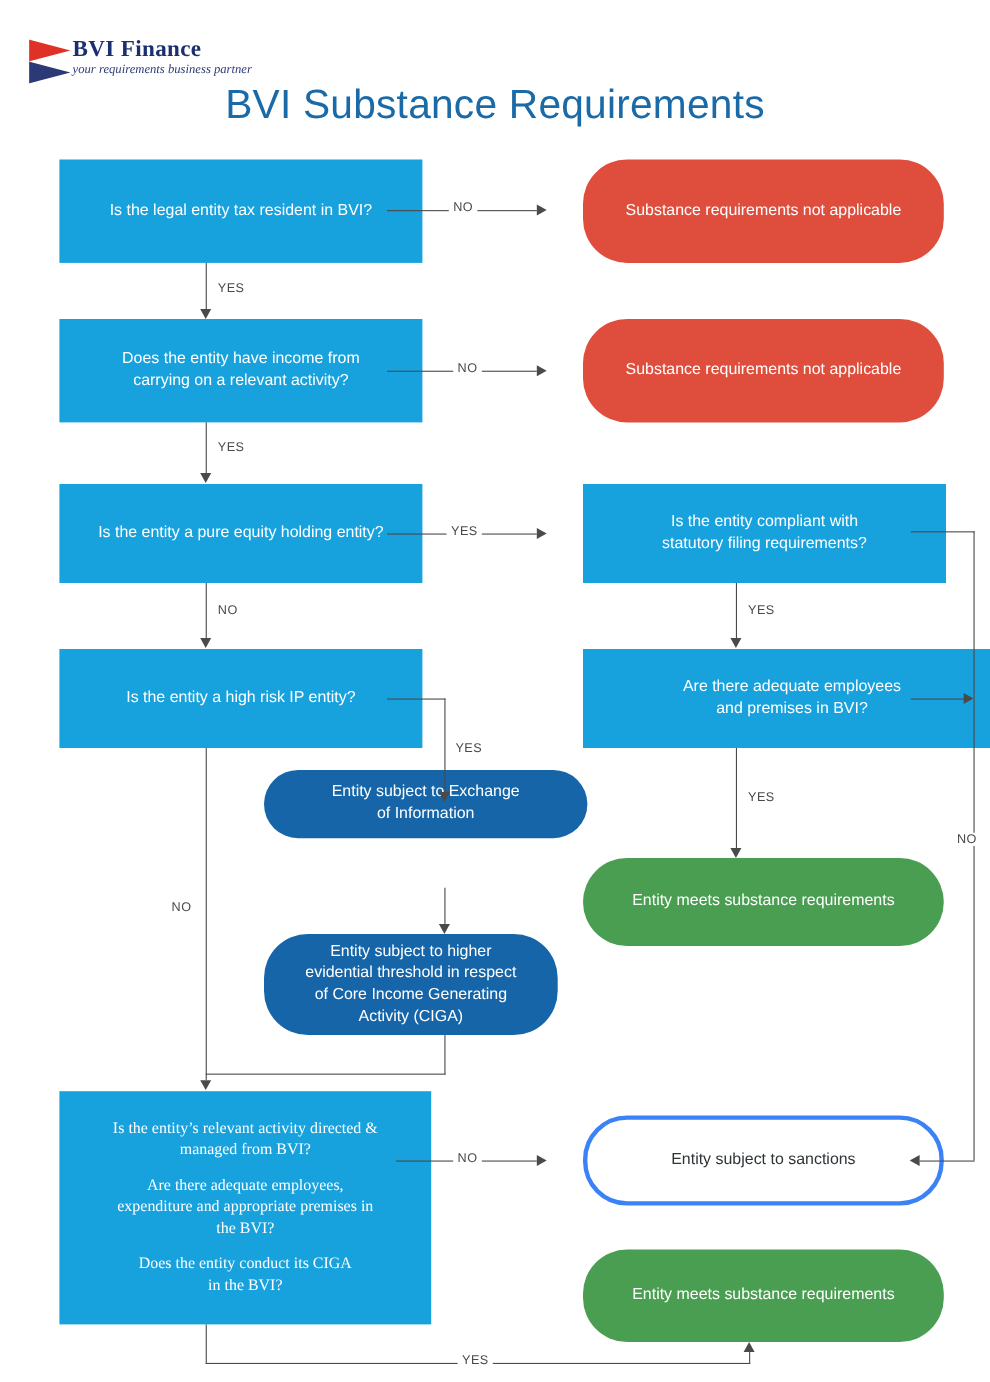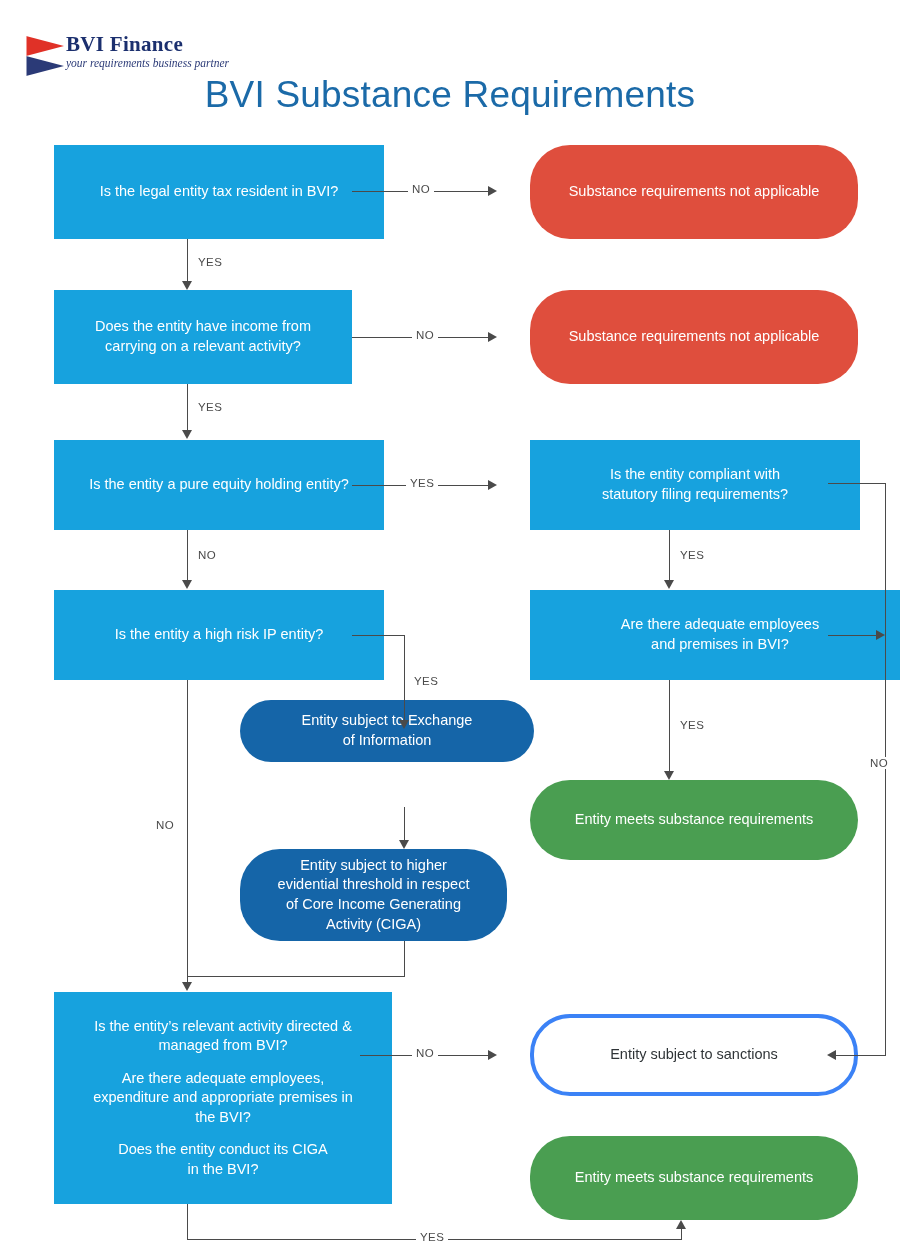--- a/index.html
+++ b/index.html
@@ -164,21 +164,21 @@
   <div id="title">BVI Substance Requirements</div>
 
   <div class="node rect" style="left:22px; top:145px; width:330px; height:94px;">
     <span class="txt">Is the legal entity tax resident in BVI?</span>
   </div>
 
   <div class="node pill red" style="left:498px; top:145px; width:328px; height:94px;">
     <span class="txt">Substance requirements not applicable</span>
   </div>
 
-  <div class="node rect" style="left:22px; top:290px; width:298px; height:94px;">
+  <div class="node rect" style="left:22px; top:290px; width:330px; height:94px;">
     <span class="txt">
       <span>Does the entity have income from</span><br>
       <span>carrying on a relevant activity?</span>
     </span>
   </div>
 
   <div class="node pill red" style="left:498px; top:290px; width:328px; height:94px;">
     <span class="txt">Substance requirements not applicable</span>
   </div>
 
@@ -217,21 +217,21 @@
       <span>evidential threshold in respect</span><br>
       <span>of Core Income Generating</span><br>
       <span>Activity (CIGA)</span>
     </span>
   </div>
 
   <div class="node pill green" style="left:498px; top:780px; width:328px; height:80px;">
     <span class="txt">Entity meets substance requirements</span>
   </div>
 
-  <div class="node rect" style="left:22px; top:992px; width:338px; height:212px; align-items:center;">
+  <div class="node rect" style="left:22px; top:992px; width:338px; height:212px; align-items:center;font-family:Liberation Serif, serif;">
     <span class="txt">
       <span class="para">
         <span>Is the entity’s relevant activity directed &amp;</span><br>
         <span>managed from BVI?</span>
       </span>
       <span class="para">
         <span>Are there adequate employees,</span><br>
         <span>expenditure and appropriate premises in</span><br>
         <span>the BVI?</span>
       </span>

